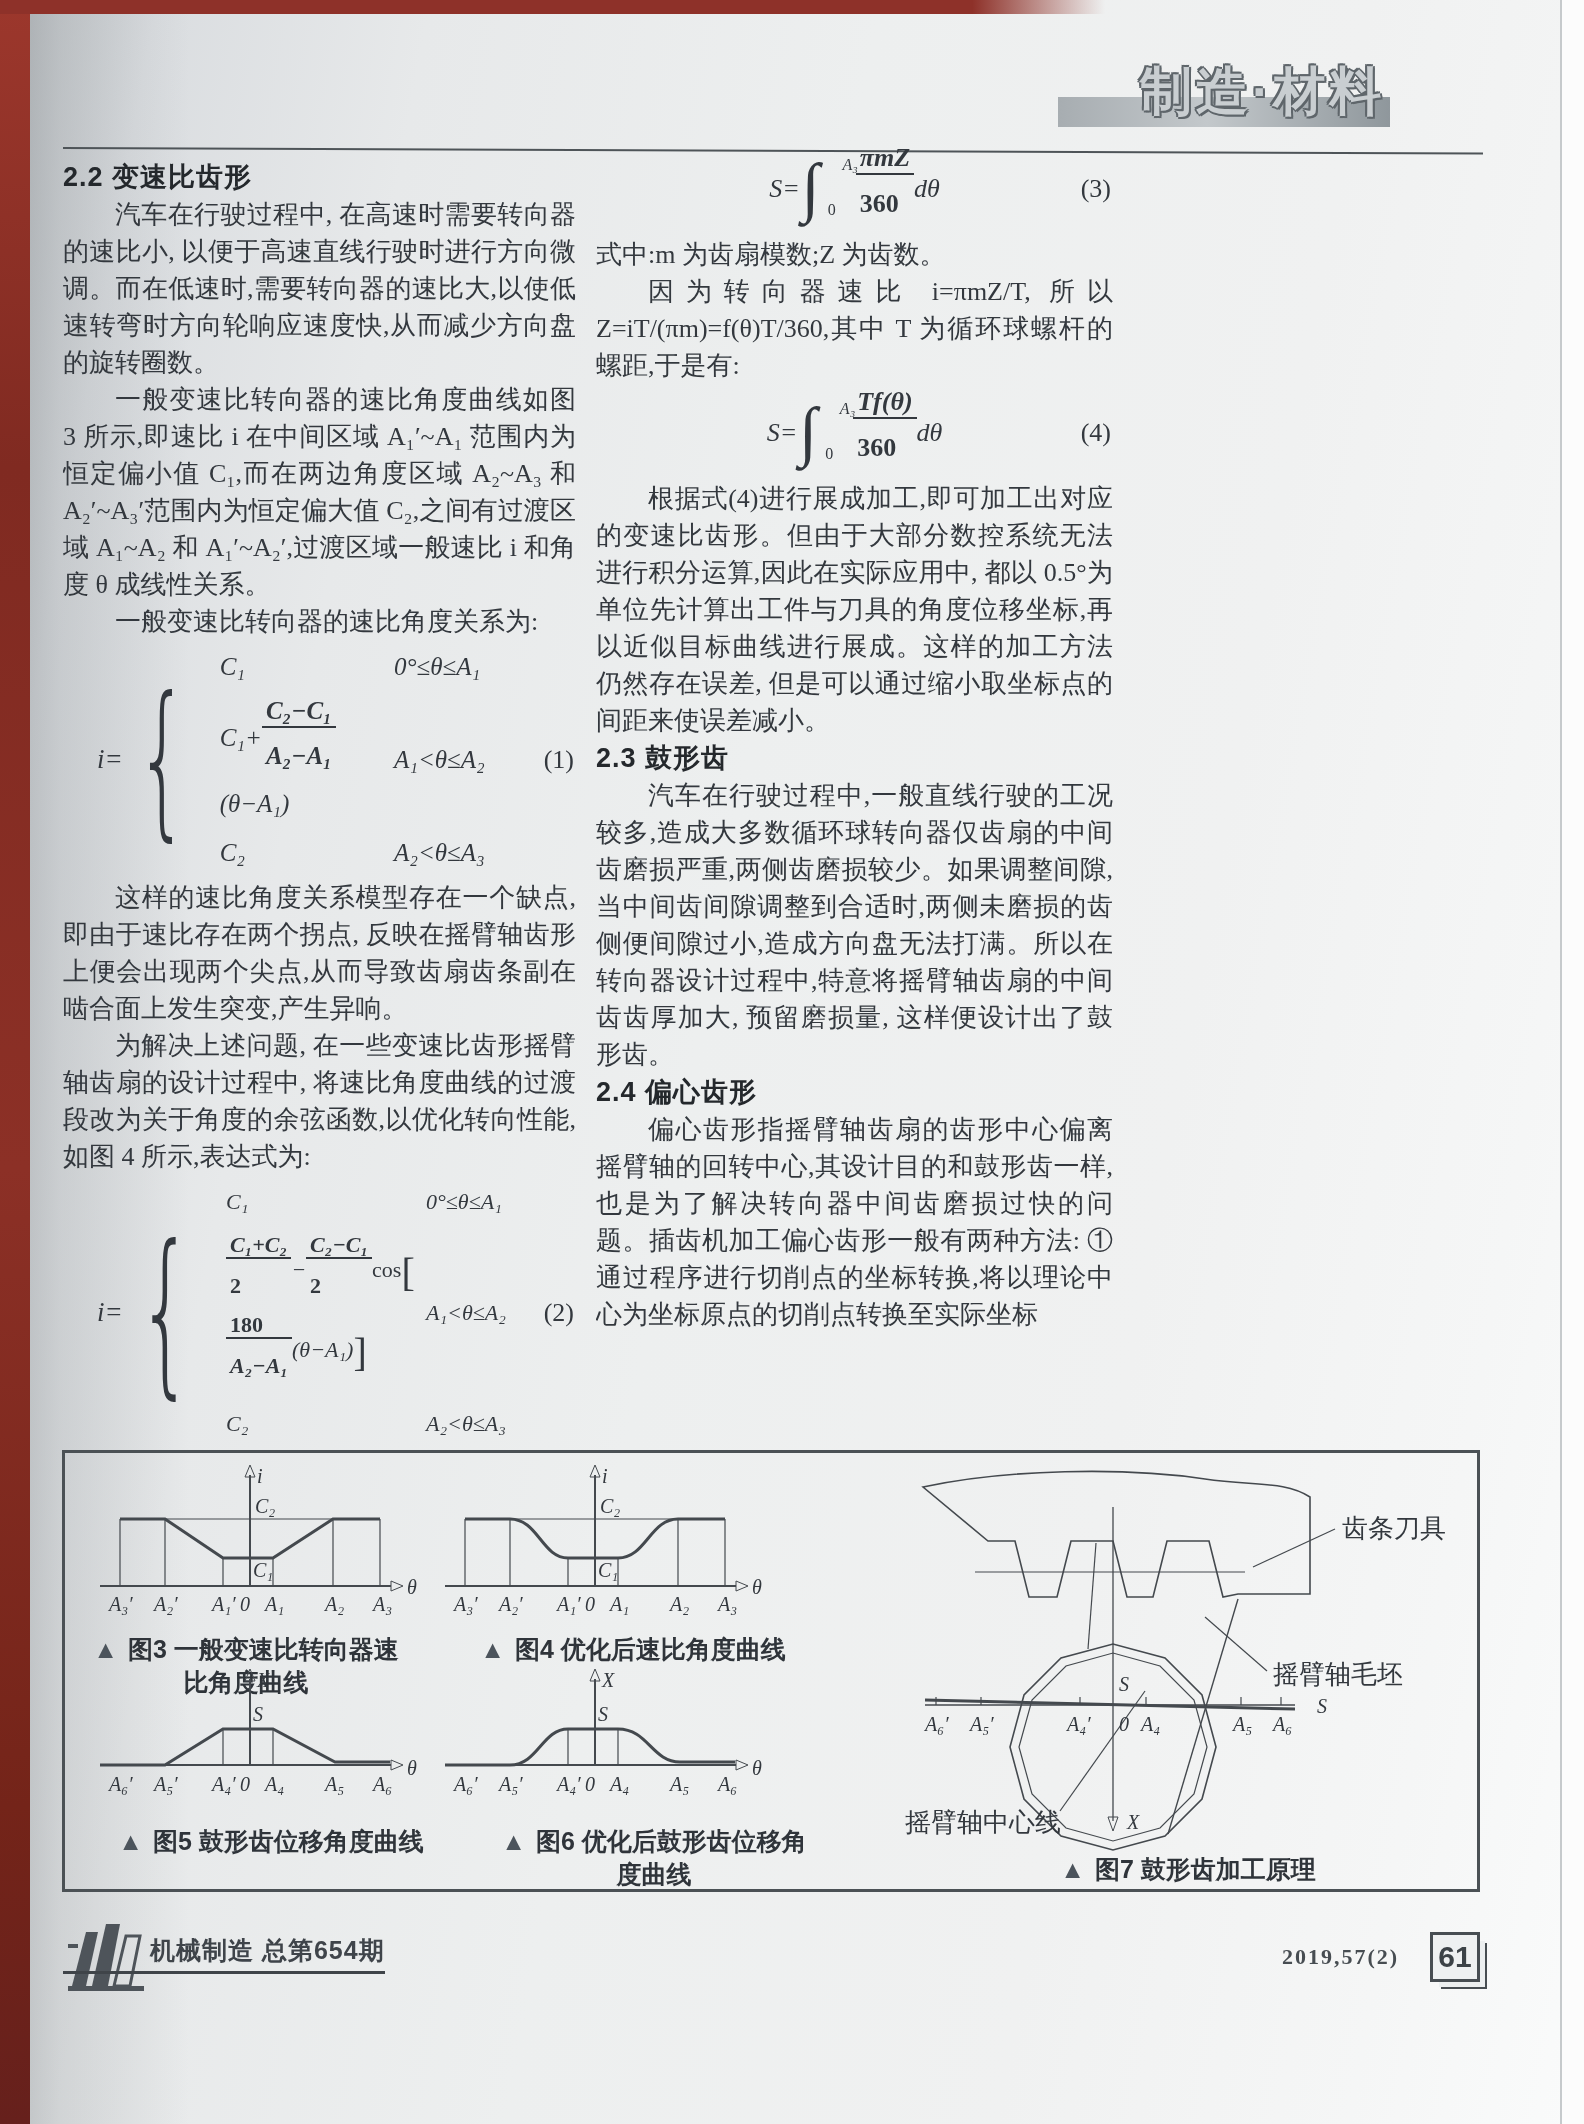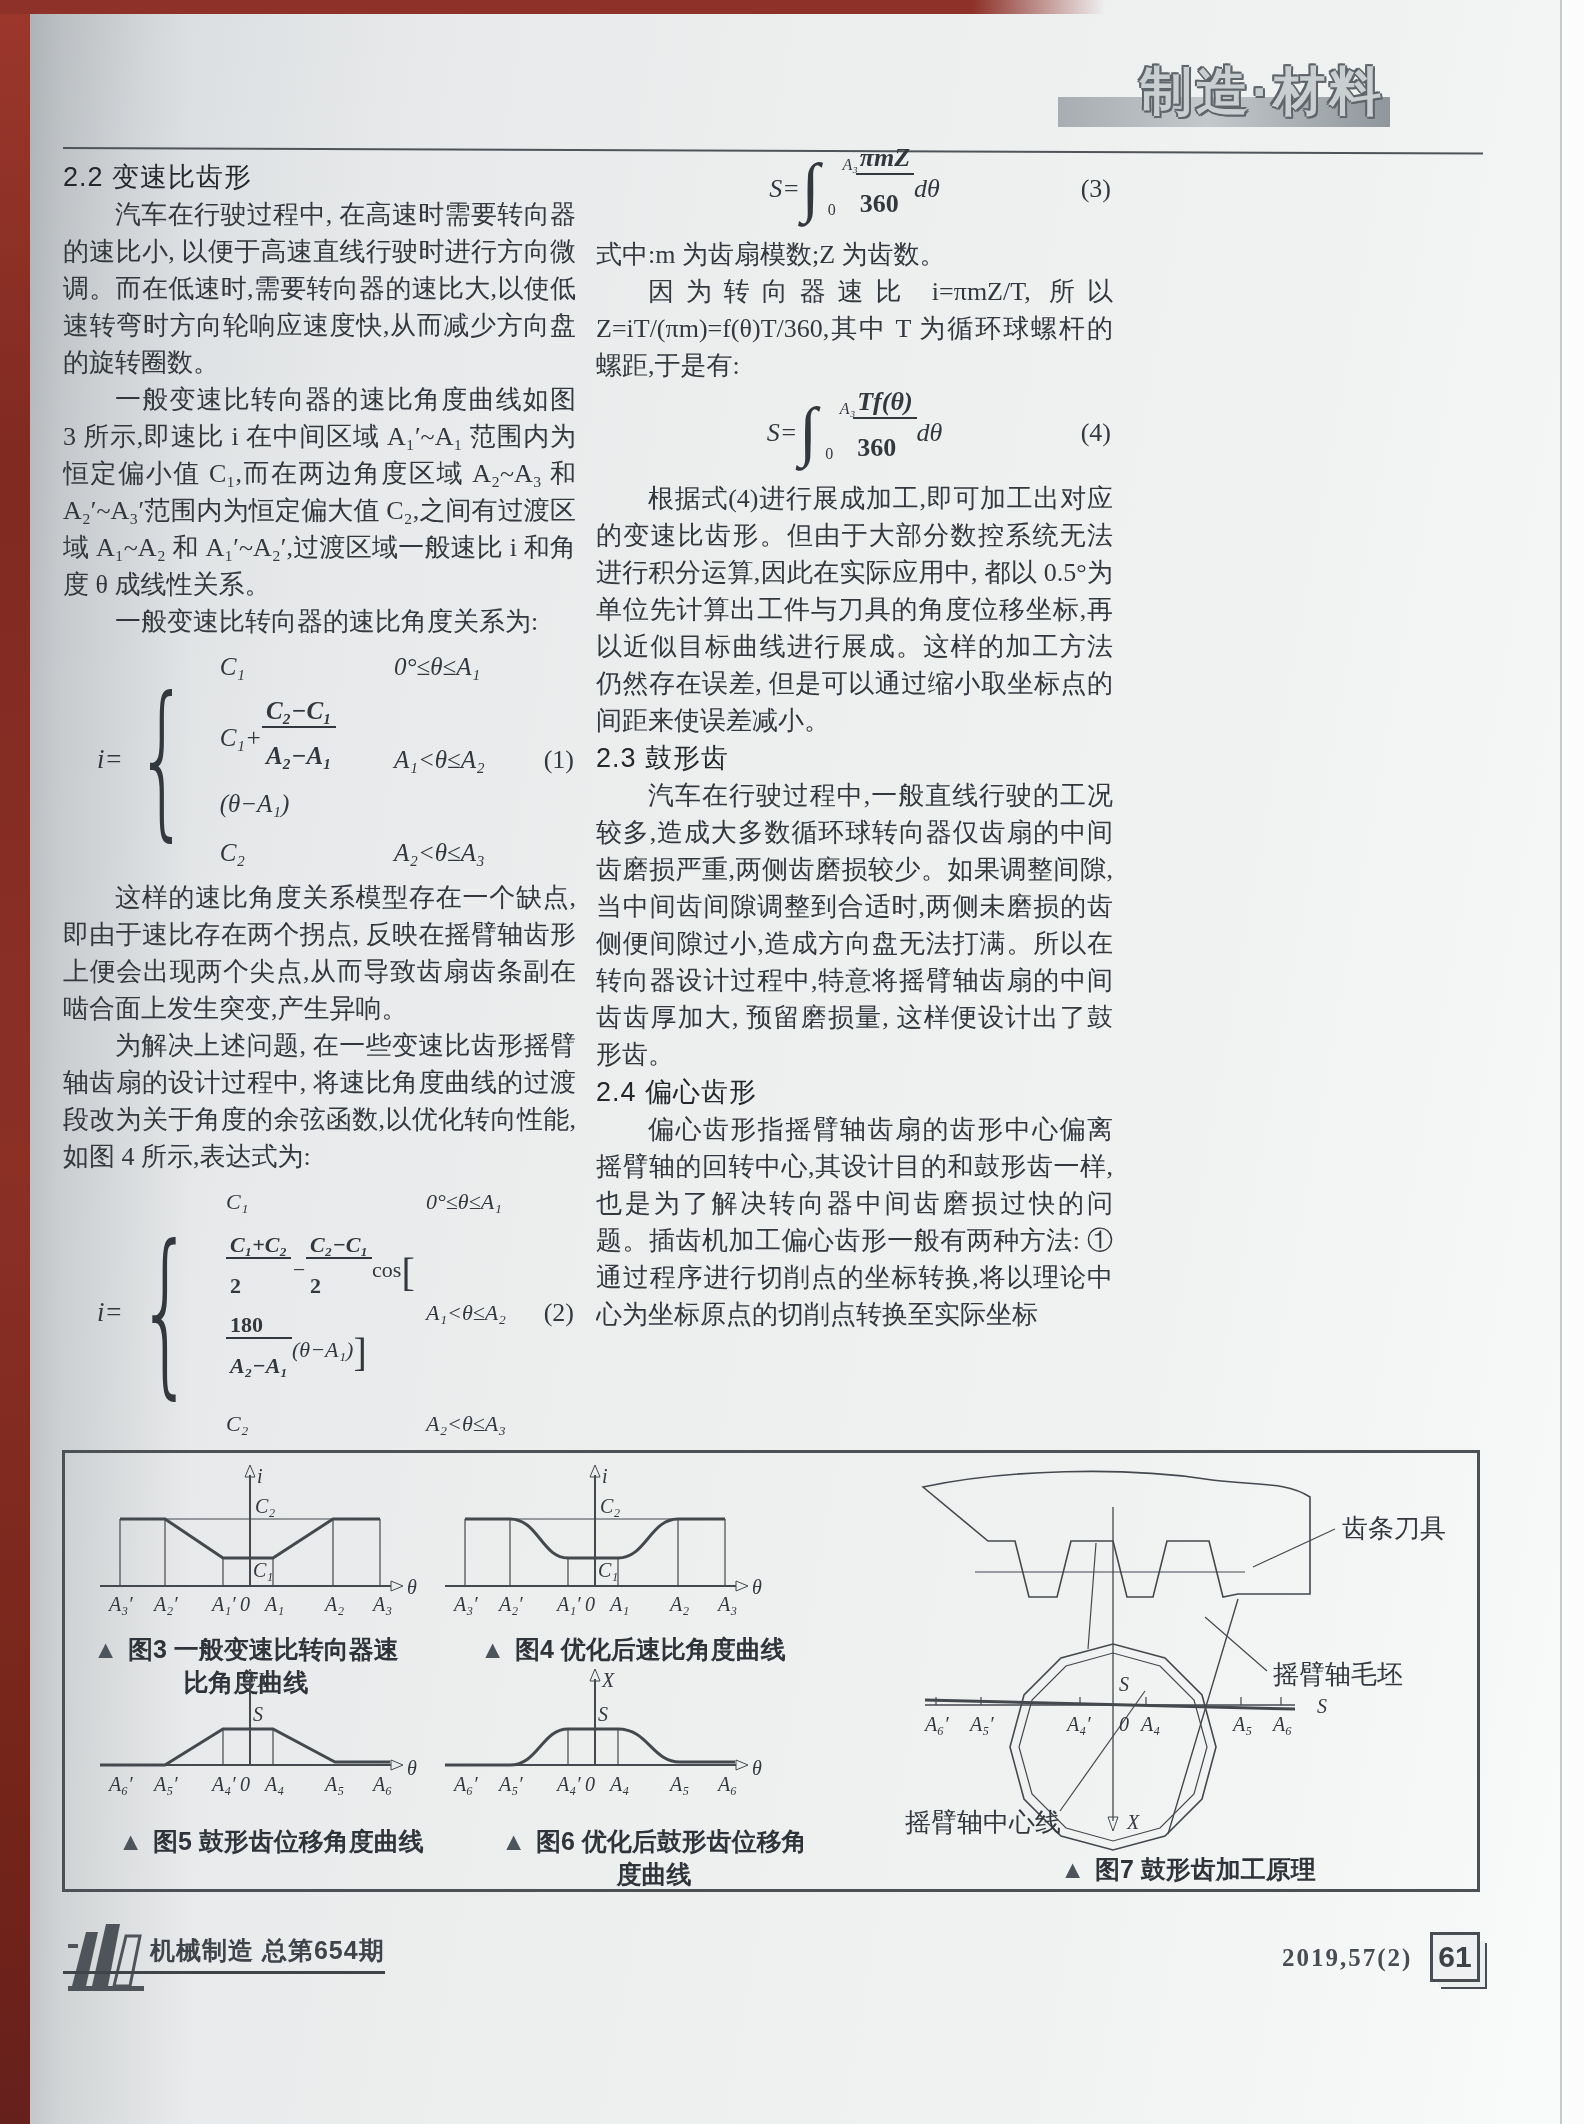--- a/index.html
+++ b/index.html
@@ -20,21 +20,21 @@
   .header-title{position:absolute;left:1140px;top:57px;width:300px;
     font-family:"Liberation Sans","DejaVu Sans",sans-serif;font-weight:bold;font-size:52px;letter-spacing:4px;
     color:#c9ced1;text-shadow:-2px 0 #5f666b,2px 0 #5f666b,0 -2px #5f666b,0 2px #5f666b,2px 2px #5f666b,-2px -2px #5f666b;}
   .top-rule{position:absolute;left:63px;top:147px;width:1420px;height:2px;background:#4e5458;
     transform:rotate(0.22deg);transform-origin:left center;}
 
   .col{position:absolute;font-size:26px;line-height:37px;text-align:justify;overflow:hidden;}
   .col-left{left:63px;top:158px;width:513px;height:1288px;}
   .col-right{left:596px;top:140px;width:517px;height:1306px;}
   .body{margin:0;text-indent:2em;}
-  .heading{margin:0;font-family:"Liberation Sans","DejaVu Sans",sans-serif;font-weight:normal;font-size:27px;line-height:38px;color:#24282c;letter-spacing:1px;}
+  .heading{margin:0;font-family:"Liberation Sans","DejaVu Sans",sans-serif;font-weight:bold;font-size:27px;line-height:38px;color:#24282c;letter-spacing:1px;}
 
   .math{font-family:"Liberation Serif","DejaVu Serif",serif;font-style:italic;}
   .up{font-style:normal;}
   .frac{display:inline-flex;flex-direction:column;vertical-align:middle;text-align:left;margin:0 0;line-height:1.15;font-weight:bold;}
   .fnum{display:block;border-bottom:2px solid #33383e;padding:0 4px;}
   .fden{display:block;padding:14px 4px;}
 
   .eq{position:relative;display:flex;align-items:center;margin:8px 0;}
   .brace{font-family:"DejaVu Sans",sans-serif;font-weight:200;color:#33383e;line-height:1;transform:scaleX(.5);margin:0 -12px 0 -14px;}
   .b1{font-size:168px;} .b2{font-size:178px;}
@@ -58,21 +58,21 @@
   .fig-svg line,.fig-svg path,.fig-svg polyline,.fig-svg polygon{stroke:#44494e;fill:none;}
   .fig-svg text{font-family:"Liberation Serif","DejaVu Serif",serif;font-style:italic;font-size:20px;fill:#33383e;stroke:none;}
   .fig-svg .cjk{font-family:"Liberation Sans","DejaVu Sans",sans-serif;font-style:normal;font-size:26px;}
   .cap{position:absolute;font-family:"Liberation Sans","DejaVu Sans",sans-serif;font-weight:bold;font-size:25px;color:#2f343a;text-align:center;}
   .cap .tri{color:#4c545c;margin-right:10px;}
 
   .footer-logo{position:absolute;left:66px;top:1922px;}
   .footer-journal{position:absolute;left:150px;top:1934px;font-family:"Liberation Sans","DejaVu Sans",sans-serif;
     font-weight:bold;font-size:25px;color:#3f444a;letter-spacing:1px;}
   .footer-rule{position:absolute;left:63px;top:1971px;width:322px;height:3px;background:#3f4449;}
-  .footer-issue{position:absolute;left:1282px;top:1944px;font-weight:bold;font-size:25px;color:#474d52;letter-spacing:2px;}
+  .footer-issue{position:absolute;left:1282px;top:1944px;font-weight:bold;font-size:22px;color:#474d52;letter-spacing:2px;}
   .pagenum-box{position:absolute;left:1430px;top:1932px;width:44px;height:44px;border:3px solid #474d52;
     box-shadow:7px 7px 0 -2px #eceff0,9px 9px 0 -2px #474d52;
     font-family:"Liberation Sans","DejaVu Sans",sans-serif;font-weight:bold;font-size:30px;color:#3c4247;
     display:flex;align-items:center;justify-content:center;background:#eef0f1;}
 </style>
 </head>
 <body>
 
 <div class="page">
   <div class="edge-left"></div>

